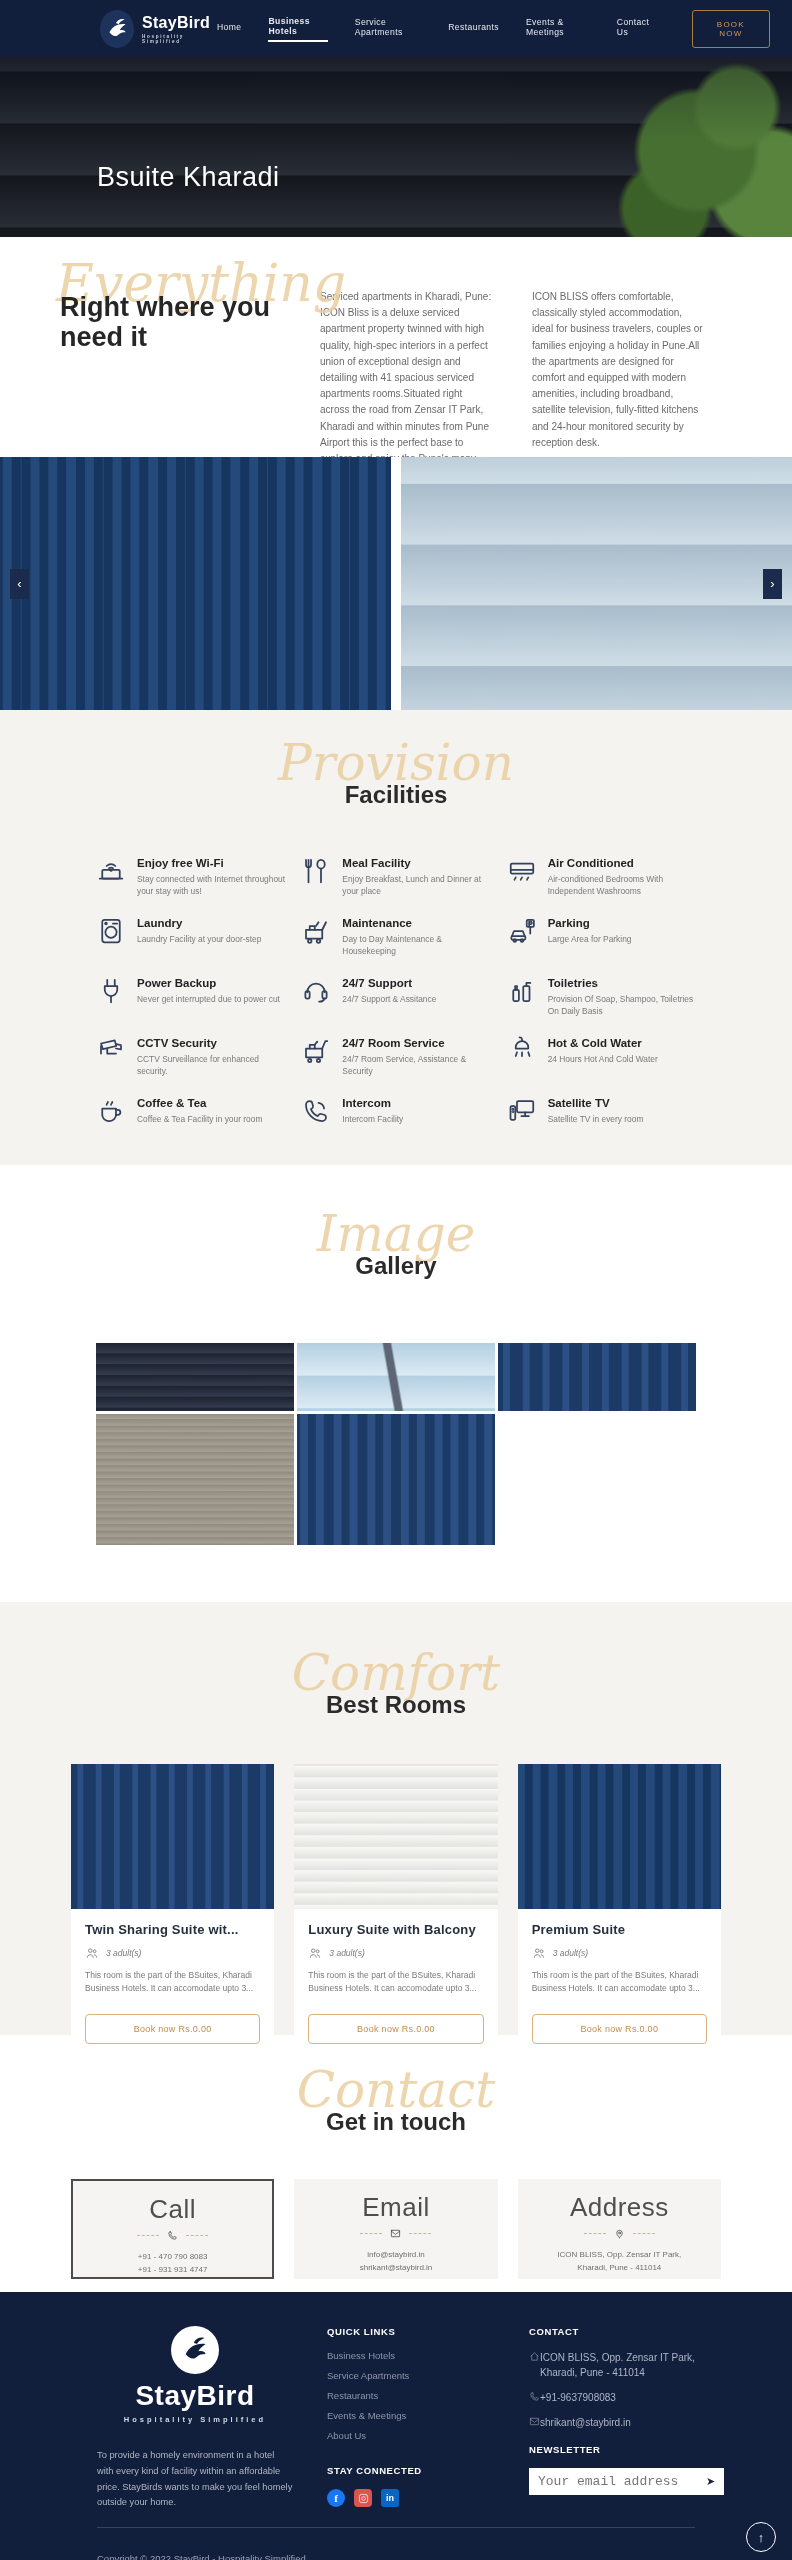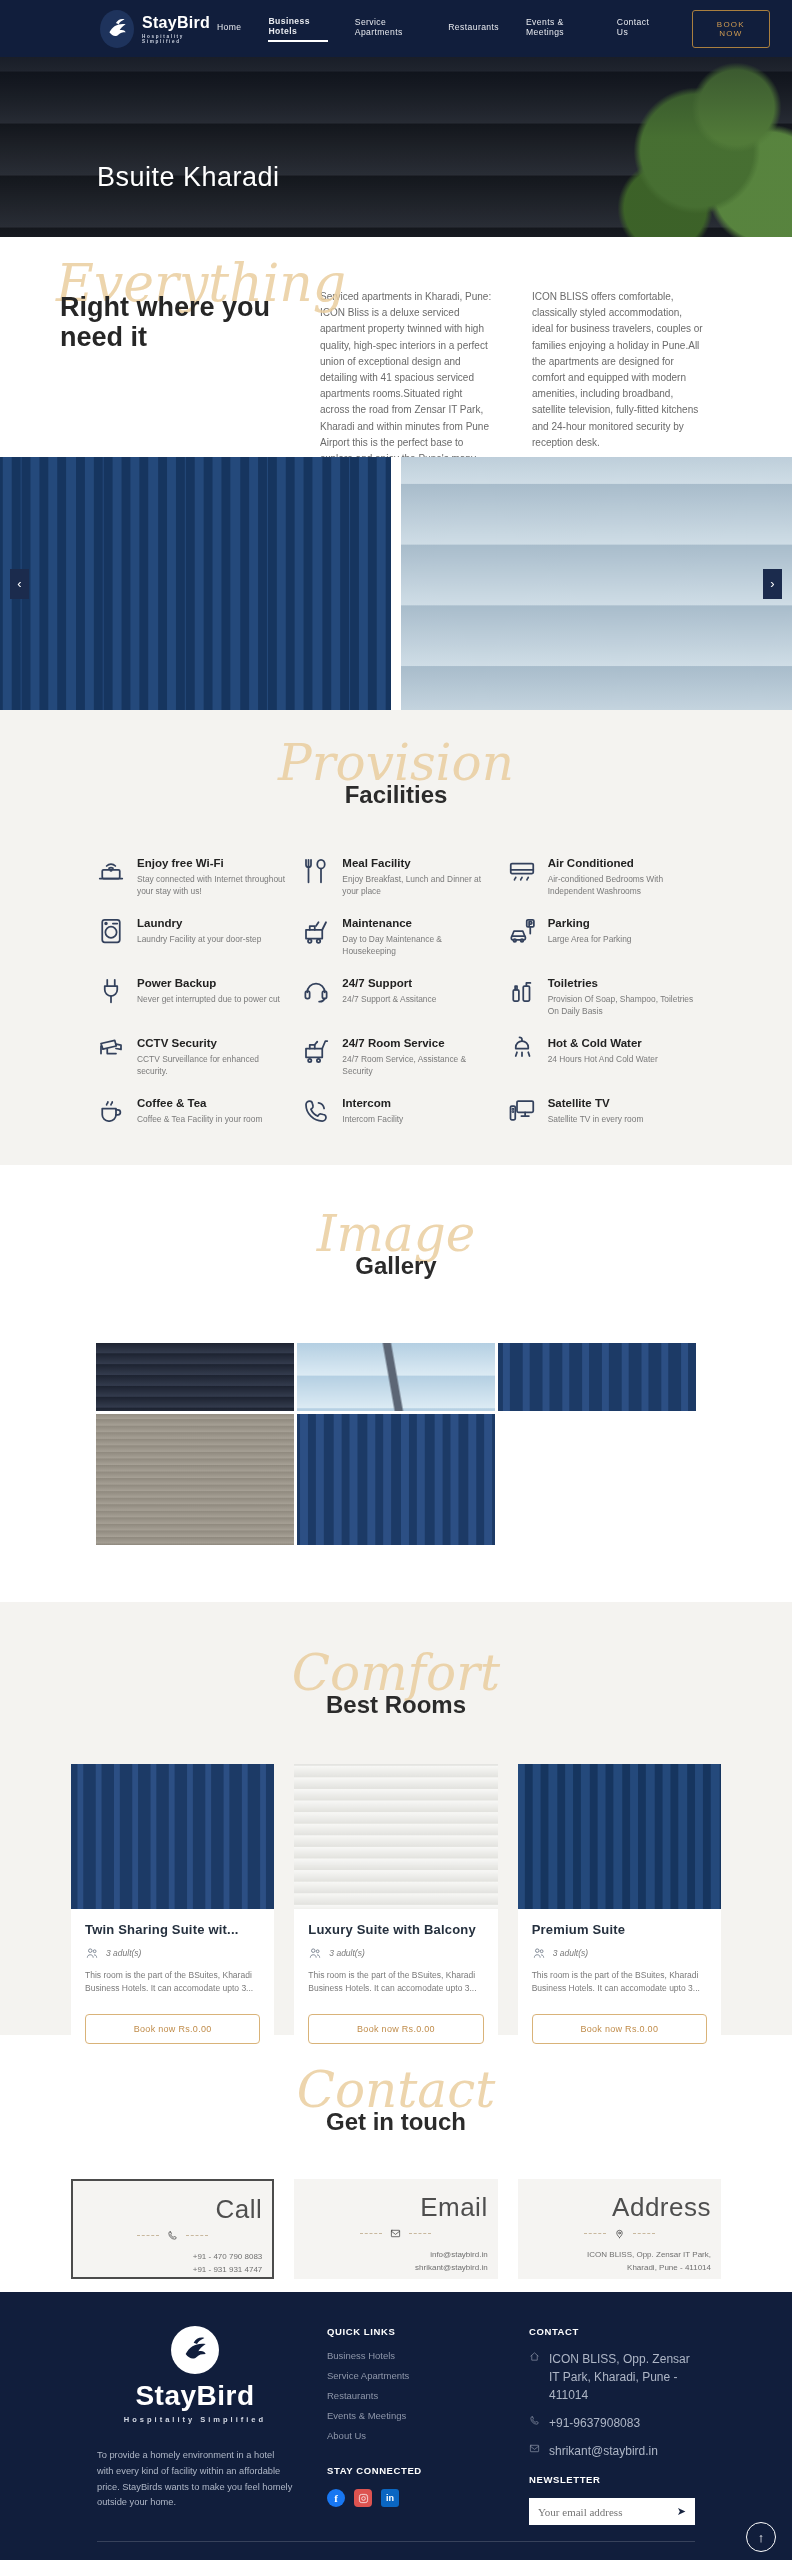--- a/index.html
+++ b/index.html
@@ -167,21 +167,21 @@
   .room-occ{display:flex;align-items:center;gap:7px;margin-top:9px}
   .room-occ svg{width:14px;height:14px;stroke:#707a88;fill:none;stroke-width:1.5}
   .room-occ span{font-size:8.5px;font-style:italic;color:#7a7a7a}
   .room-desc{font-size:8.5px;color:#7a7a7a;line-height:1.55;margin-top:9px;min-height:28px}
   .room-btn{display:block;width:100%;margin-top:17px;padding:9px 0;background:#fff;border:1px solid #d9b379;
     border-radius:4px;color:#c08c4a;font-size:9px;cursor:pointer;font-family:inherit;letter-spacing:.3px}
 
   
   .contact{height:257px;background:#fff;padding-top:26px}
   .contact-grid{width:650px;margin:26px auto 0;display:grid;grid-template-columns:repeat(3,1fr);gap:20px}
-  .contact-card{background:#f5f4f2;text-align:right;padding:13px 10px;height:100px}
+  .contact-card{background:#f5f4f2;text-align:center;padding:13px 10px;height:100px}
   .contact-card.active{border:2px solid #4c4c4c}
   .contact-title{font-size:26px;font-weight:300;color:#4e4e4e;letter-spacing:.5px}
   .icon-row{display:flex;align-items:center;justify-content:center;gap:8px;margin-top:5px}
   .dash{width:22px;border-top:1px dashed #c8b89e}
   .icon-row svg{width:11px;height:11px;stroke:#3c3c3c;fill:none;stroke-width:1.6;stroke-linecap:round;stroke-linejoin:round}
   .contact-lines{margin-top:10px;font-size:8px;color:#6f6f6f;line-height:1.6}
 
   
   .footer{height:268px;background:#111e3c;color:#fff;padding:34px 97px 0;position:relative}
   .foot-cols{display:flex;gap:34px}
@@ -194,25 +194,25 @@
   .foot-h{font-size:9.5px;font-weight:bold;letter-spacing:.6px;color:#fff;margin-bottom:13px}
   .foot-col2{width:168px;flex-shrink:0}
   .foot-link{font-size:9.5px;color:#8e96a9;margin-bottom:9px;cursor:pointer}
   .social-row{display:flex;gap:9px;margin-top:12px}
   .soc{width:18px;height:18px;display:flex;align-items:center;justify-content:center;cursor:pointer}
   .soc-fb{background:#1877f2;border-radius:50%;color:#fff;font-size:11px;font-weight:bold;font-family:"Liberation Serif",serif}
   .soc-ig{background:#dd5350;border-radius:4px}
   .soc-ig svg{width:11px;height:11px;stroke:#fff;fill:none;stroke-width:1.6}
   .soc-li{background:#0a66c2;border-radius:3px;color:#fff;font-size:9px;font-weight:bold}
   .foot-col3{flex:1}
-  .foot-row{display:flex;gap:9px;font-size:12px;color:#aeb6c6;line-height:1.5;margin-bottom:10px}
+  .foot-row{display:flex;font-size:10px;color:#aeb6c6;line-height:1.5;margin-bottom:10px}
   .foot-row svg{width:11px;height:11px;stroke:#8e96a9;fill:none;stroke-width:1.5;flex-shrink:0;margin-top:1px;stroke-linecap:round;stroke-linejoin:round}
   .newsletter{margin-top:14px}
   .news-box{display:flex;align-items:center;background:#fff;height:27px;padding:0 9px;margin-top:2px}
-  .news-input{flex:1;border:none;outline:none;font-size:11px;color:#333;font-family:Liberation Serif, serif;background:transparent}
+  .news-input{flex:1;border:none;outline:none;font-size:13px;color:#333;font-family:Liberation Mono, monospace;background:transparent}
   .news-send{background:none;border:none;color:#16233f;font-size:11px;cursor:pointer;padding:0}
   .foot-bottom{margin-top:16px;border-top:1px solid rgba(255,255,255,.16);padding-top:25px;font-size:9.5px;color:#9aa1b2}
   .scroll-top{position:absolute;right:16px;bottom:8px;width:30px;height:30px;border:1px solid #fff;border-radius:50%;
     background:transparent;color:#fff;font-size:13px;cursor:pointer;display:flex;align-items:center;justify-content:center}
 </style>
 </head>
 <body>
 
 <div class="page">
 

